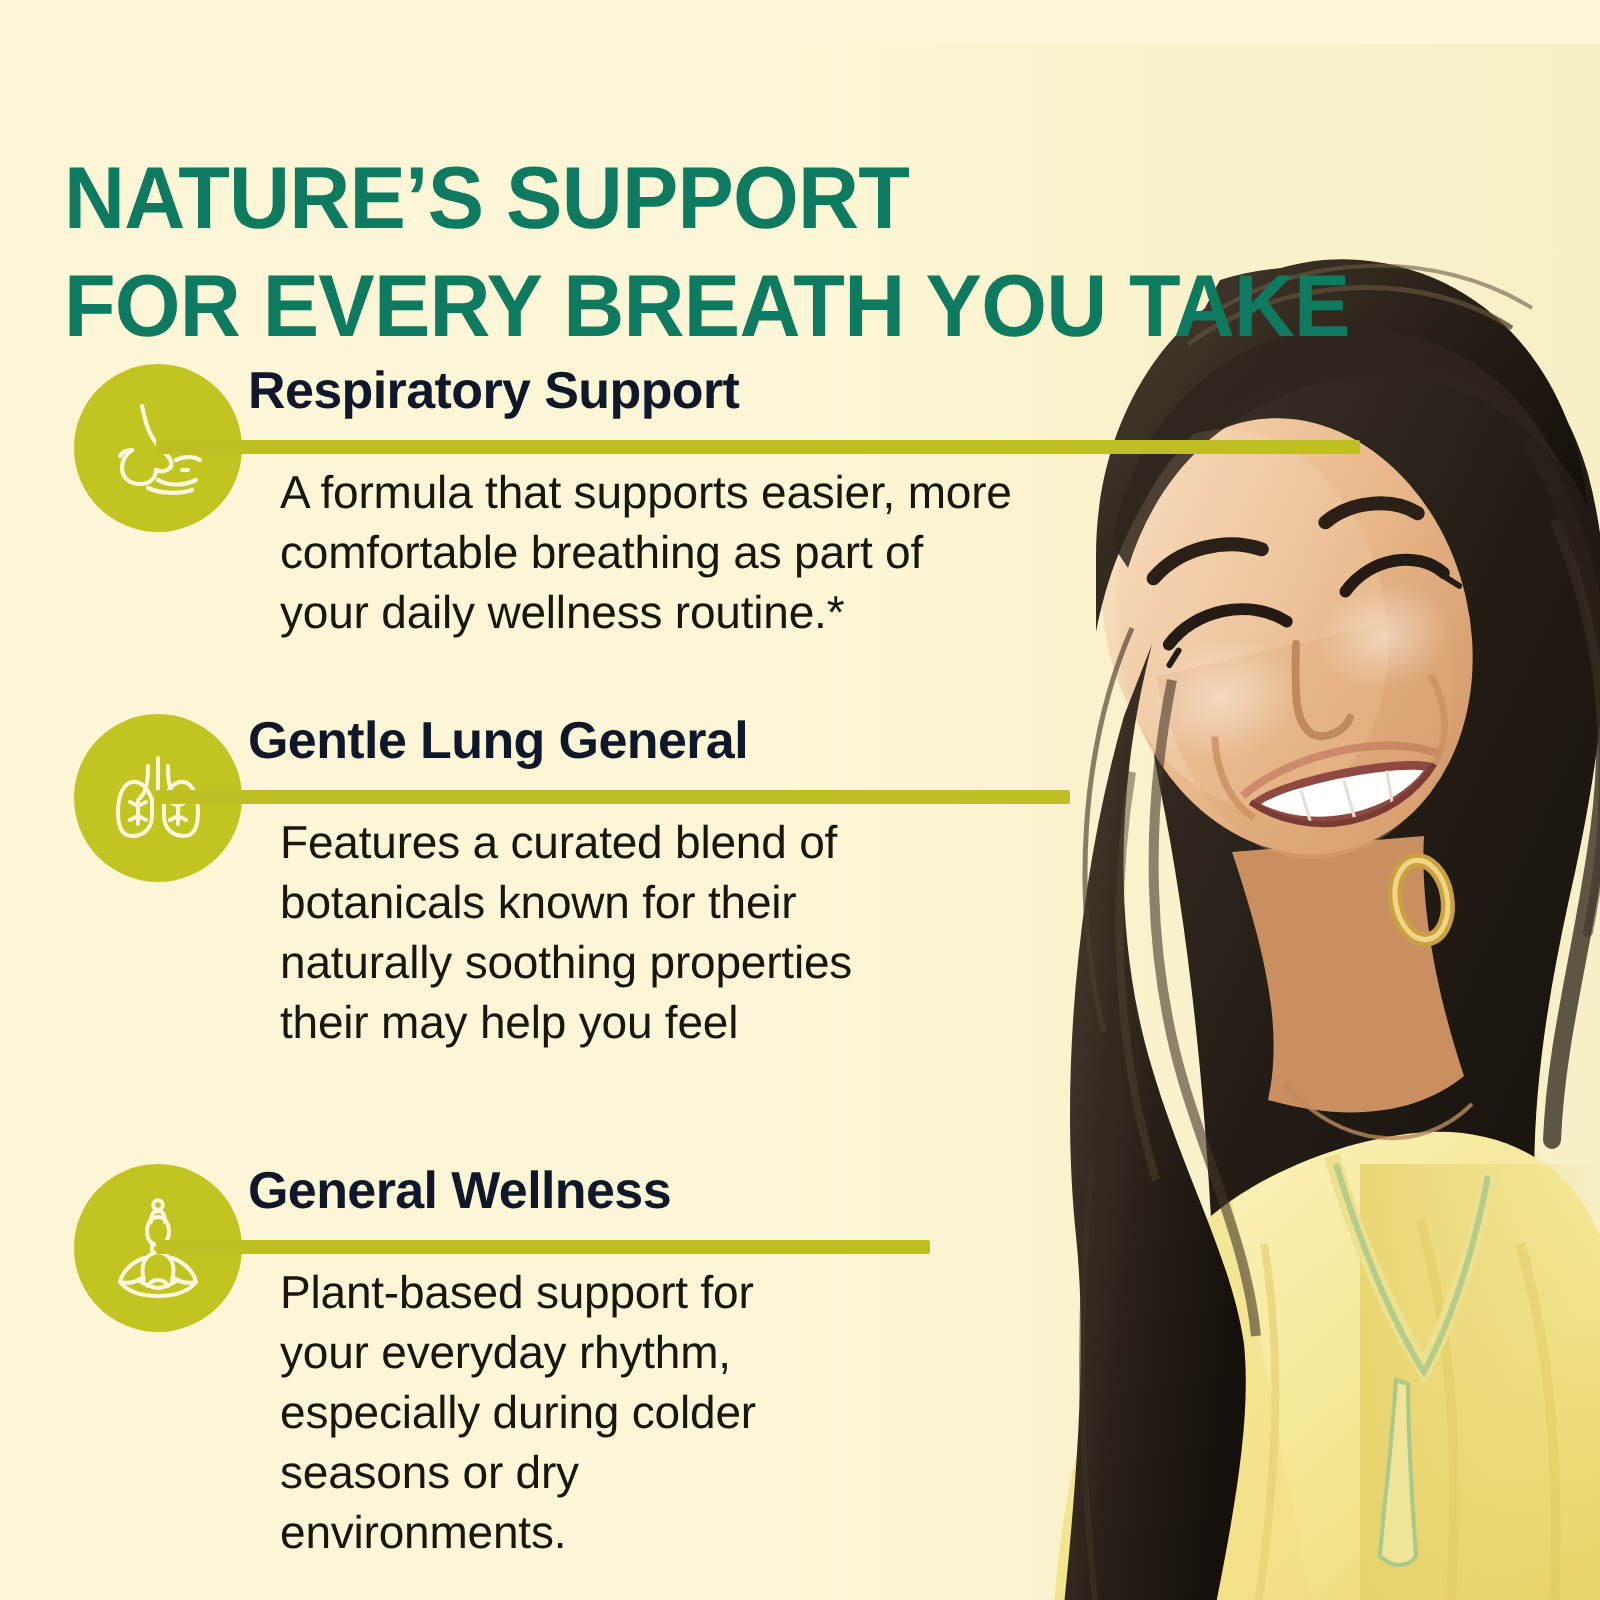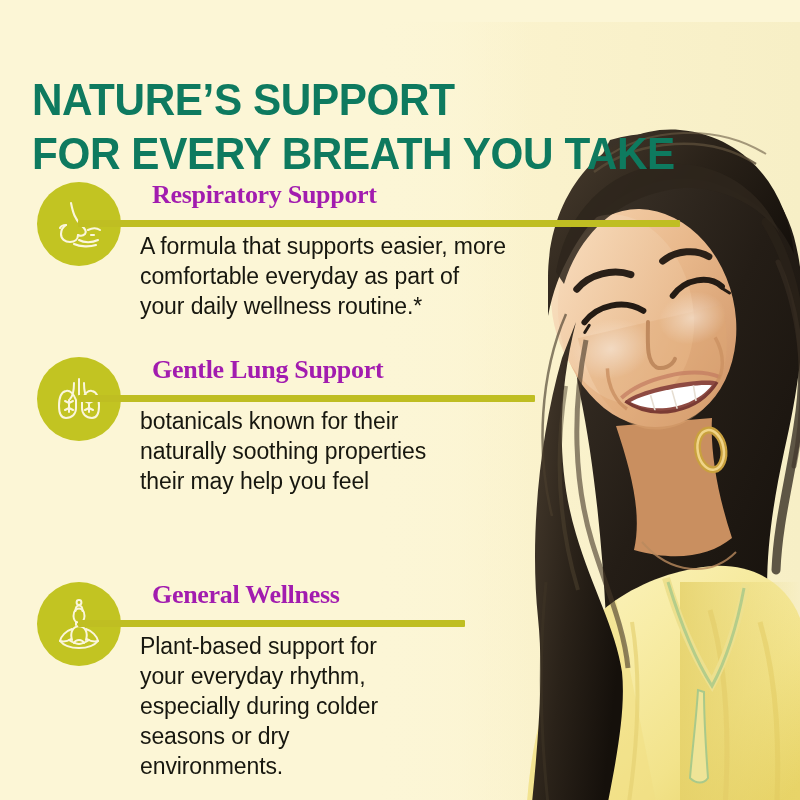--- a/index.html
+++ b/index.html
@@ -56,28 +56,27 @@
   #headline .hl-line { display: block; white-space: nowrap; }
 
   
   .feature {
     position: absolute;
     left: 0;
     width: 800px;
   }
   .feature-title {
     position: absolute;
-    left: 152px;
+    left: 124px;
     top: 0;
     font-size: 26px;
     font-weight: 700;
-    color: #a21caf;
+    color: #0f172a;
     letter-spacing: -0.3px;
     white-space: nowrap;
-    font-family: Liberation Serif, serif;
   }
   .feature-rule {
     position: absolute;
     left: 78px;
     top: 40px;
     height: 7px;
     background: #BFBE22;
     border-radius: 1px;
   }
   .feature-body {
@@ -271,21 +270,21 @@
         <path d="M29 45 C 34 48, 42 48, 48 45"></path>
         <path d="M24 49 C 30 52, 40 52, 46 50"></path>
         <path d="M38 35 C 42 33, 47 33, 50 35"></path>
         <path d="M41 40 L 44 40"></path>
       </svg>
     </div>
     <div class="feature-title">Respiratory Support</div>
     <div class="feature-rule" style="width:602px"></div>
     <div class="feature-body">
       <span class="bodyline">A formula that supports easier, more</span>
-      <span class="bodyline">comfortable everyday as part of</span>
+      <span class="bodyline">comfortable breathing as part of</span>
       <span class="bodyline">your daily wellness routine.*</span>
     </div>
   </section>
 
   <section class="feature" id="feature-1">
     <div class="icon-circle">
       <svg width="58" height="58" viewBox="0 0 58 58" xmlns="http://www.w3.org/2000/svg" fill="none" stroke="#FBF6DC" stroke-width="2" stroke-linecap="round" stroke-linejoin="round">
         <path d="M29 9 L 29 30"></path>
         <path d="M24 13 C 24 22, 23 26, 20 29"></path>
         <path d="M34 13 C 34 22, 35 26, 38 29"></path>
@@ -296,23 +295,24 @@
         <path d="M19 33 L 23 31"></path>
         <path d="M19 38 L 15 40"></path>
         <path d="M19 38 L 23 40"></path>
         <path d="M39 30 L 39 42"></path>
         <path d="M39 33 L 35 31"></path>
         <path d="M39 33 L 43 31"></path>
         <path d="M39 38 L 35 40"></path>
         <path d="M39 38 L 43 40"></path>
       </svg>
     </div>
-    <div class="feature-title">Gentle Lung Support</div>
+    <div class="feature-title">Gentle Lung General</div>
     <div class="feature-rule" style="width:457px"></div>
     <div class="feature-body">
+      <span class="bodyline">Features a curated blend of</span>
       <span class="bodyline">botanicals known for their</span>
       <span class="bodyline">naturally soothing properties</span>
       <span class="bodyline">their may help you feel</span>
     </div>
   </section>
 
   <section class="feature" id="feature-2">
     <div class="icon-circle">
       <svg width="58" height="58" viewBox="0 0 58 58" xmlns="http://www.w3.org/2000/svg" fill="none" stroke="#FBF6DC" stroke-width="2" stroke-linecap="round" stroke-linejoin="round">
         <circle cx="29" cy="7.5" r="2.4"></circle>

